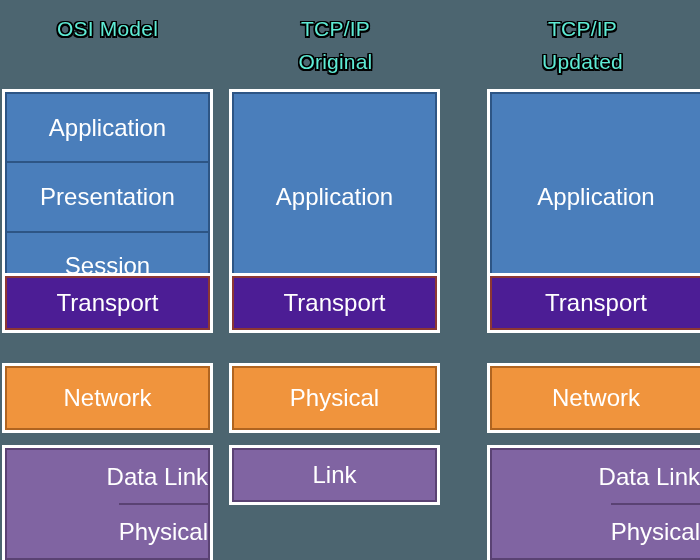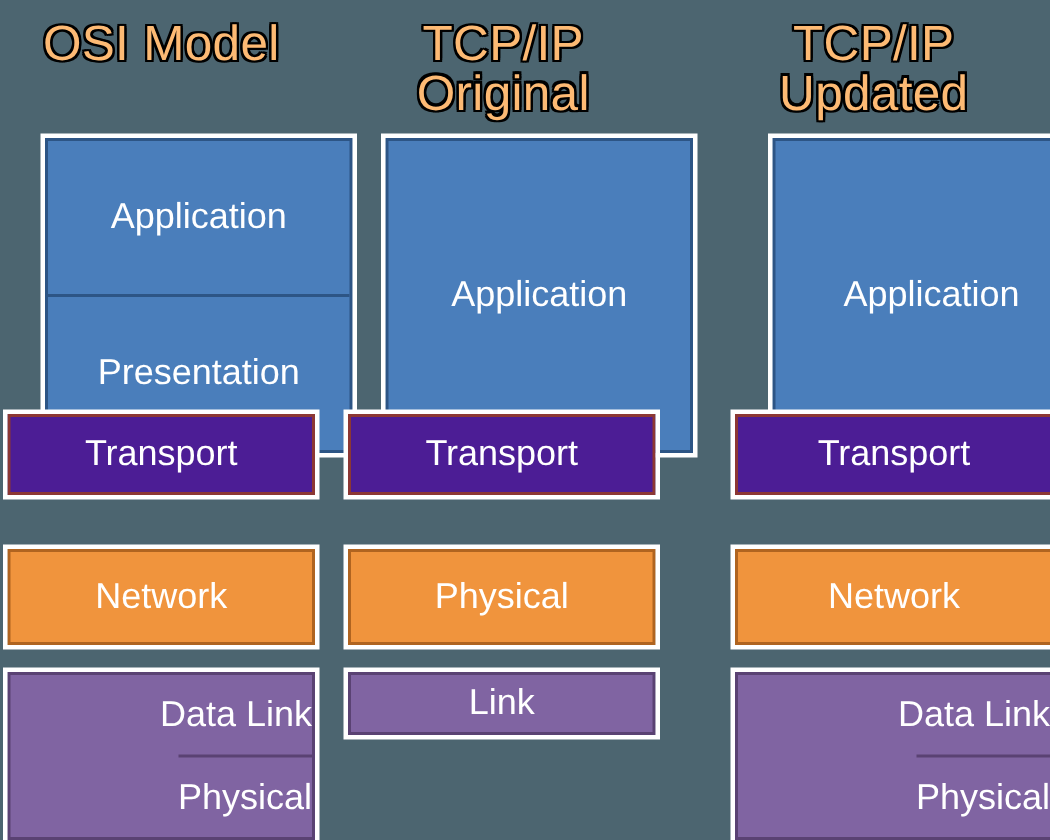--- a/index.html
+++ b/index.html
@@ -16,22 +16,22 @@
   #diagram {
     position: relative;
     width: 700px;
     height: 560px;
   }
 
   
   .col-title {
     position: absolute;
     text-align: center;
-    color: #fdba74;
-    font-size: 33px;
+    color: #5eead4;
+    font-size: 21px;
     line-height: 33px;
     font-weight: 400;
     letter-spacing: 0.2px;
     text-shadow:
       -1.5px -1.5px 0 #000,
        1.5px -1.5px 0 #000,
       -1.5px  1.5px 0 #000,
        1.5px  1.5px 0 #000,
       -1.5px 0 0 #000, 1.5px 0 0 #000,
        0 -1.5px 0 #000, 0 1.5px 0 #000;
@@ -71,40 +71,41 @@
   .orange { background: #f0943d; border-color: #b06420; }
   .purple { background: #8064a2; border-color: #5a4273; }
   .purple .cell + .cell { border-top-color: #5a4273; }
 
   
   .c1 { left: 5px;   width: 205px; }
   .c2 { left: 232px; width: 205px; }
   .c3 { left: 490px; width: 212px; }
 
   
-  .r-app   { top: 92px;  height: 210px; margin-left: 25px; }
+  .r-app   { top: 92px;  height: 210px; }
   .r-trans { top: 276px; height: 54px; }
   .r-net   { top: 366px; height: 64px; }
   .r-link  { top: 448px; height: 112px; align-items: flex-end; }
-  .r-link1 { top: 448px; height: 42px; }
+  .r-link1 { top: 448px; height: 54px; }
 </style>
 </head>
 <body>
 
 <div id="diagram">
 
   <div id="title-col-1" class="col-title">OSI Model</div>
   <div id="title-col-2" class="col-title">TCP/IP
 Original</div>
   <div id="title-col-3" class="col-title">TCP/IP
 Updated</div>
 
   <div class="box blue c1 r-app">
     <div class="cell">Application</div>
     <div class="cell">Presentation</div>
+    <div class="cell">Session</div>
   </div>
 
   <div class="box red c1 r-trans">
     <div class="cell">Transport</div>
   </div>
 
   <div class="box orange c1 r-net">
     <div class="cell">Network</div>
   </div>
 

